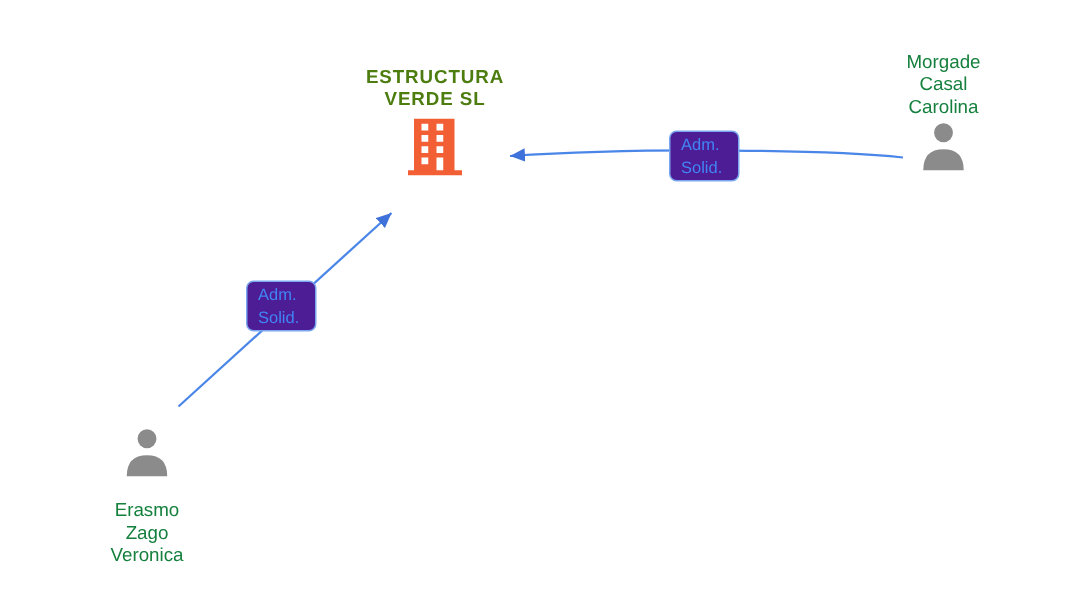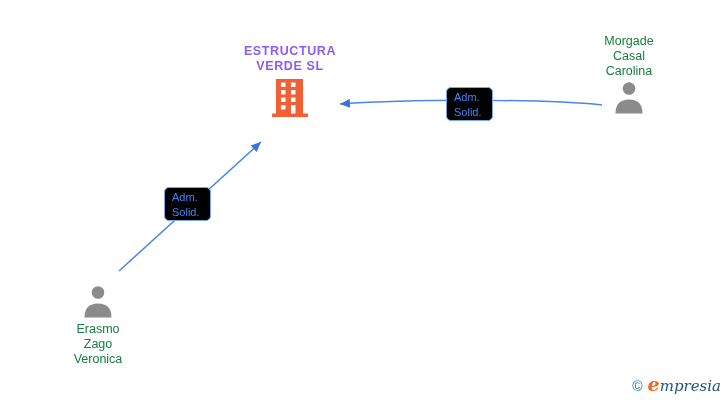--- a/index.html
+++ b/index.html
@@ -4,30 +4,30 @@
 <style>
   html,body{margin:0;padding:0;background:#fff;}
   #canvas{
     position:relative;width:728px;height:400px;background:#ffffff;
     font-family:"Liberation Sans",sans-serif;overflow:hidden;
   }
   .multiline{white-space:pre-line;}
   svg.arrow-layer{position:absolute;left:0;top:0;z-index:1;}
   .node{position:absolute;z-index:2;text-align:center;cursor:pointer;}
   .company-title{
-    font-size:12.5px;font-weight:bold;color:#8b5cf6;letter-spacing:0.6px;
+    font-size:12.5px;font-weight:bold;color:#4d7c0f;letter-spacing:0.6px;
     line-height:15px;text-align:center;
   }
   .person-name{
     font-size:12.5px;color:#15803d;line-height:15px;text-align:center;
   }
   .company-icon-wrap{margin-top:5px;display:flex;justify-content:center;}
   .rel-label{
     position:absolute;z-index:3;box-sizing:border-box;
-    width:47px;height:34px;background:#000000;
+    width:47px;height:34px;background:#4c1d95;
     border:1.5px solid #7AA7F0;border-radius:5px;
     color:#4285F4;font-size:11px;line-height:14.5px;
     padding:2px 0 0 7px;text-align:left;cursor:pointer;
   }
   .brand{
     position:absolute;right:7px;bottom:5px;z-index:3;cursor:pointer;
     font-family:"DejaVu Serif",serif;font-style:italic;
   }
   .brand .copy{color:#1D7A8C;font-style:normal;font-size:14px;font-family:"Liberation Sans",sans-serif;}
   .brand .b-init{color:#F26A21;font-size:19px;font-weight:bold;}
@@ -79,28 +79,24 @@
     </div>
   </div>
 
   <div class="node" style="left:36px;top:285px;width:124px;">
     <div>
       <svg width="30" height="33" viewBox="0 0 30 32">
         <circle cx="15" cy="7" r="6.3" fill="#8B8B8B"></circle>
         <path d="M1.5,32 Q1.5,18 15,18 Q28.5,18 28.5,32 Z" fill="#8B8B8B"></path>
       </svg>
     </div>
-    <div class="person-name multiline" style="margin-top:0;">Erasmo
+    <div class="person-name multiline" style="margin-top:10px;">Erasmo
 Zago
 Veronica</div>
   </div>
 
   <div class="rel-label multiline" style="left:446px;top:87px;">Adm.
 Solid.</div>
   <div class="rel-label multiline" style="left:164px;top:187px;">Adm.
 Solid.</div>
 
-  <div class="brand">
-    <span class="copy">©</span>
-    <span class="b-init">e</span><span class="b-rest">mpresia</span>
-  </div>
 
 </div>
 
 </body></html>

